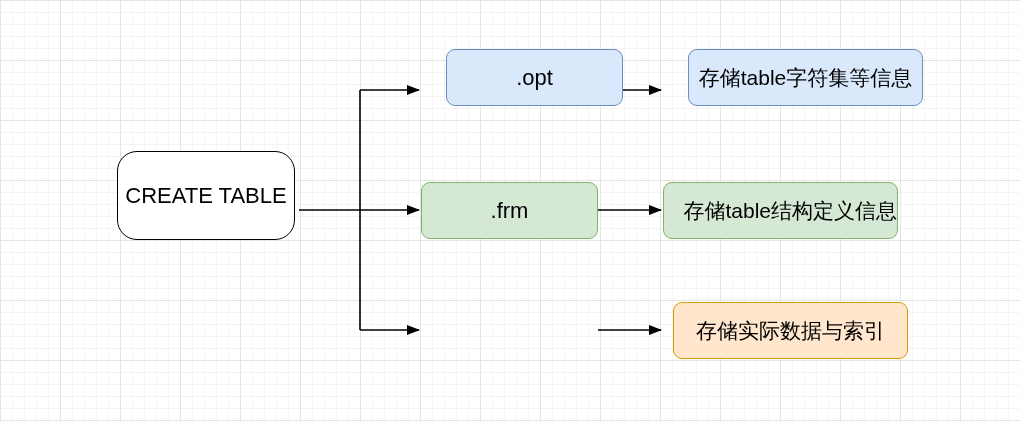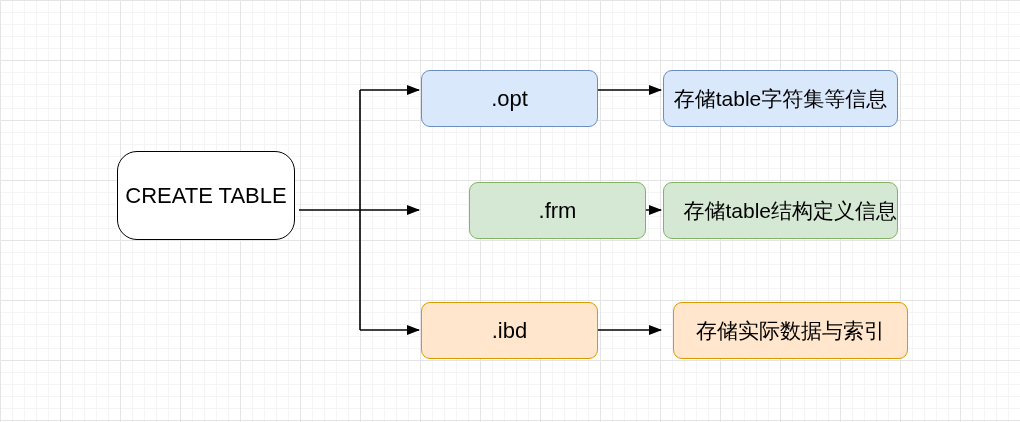--- a/index.html
+++ b/index.html
@@ -52,21 +52,21 @@
     border-radius: 9px;
     font-size: 22px;
   }
   .node.desc {
     left: 663px;
     width: 235px; height: 57px;
     border: 1.5px solid;
     border-radius: 9px;
     font-size: 21px;
   }
-  .row0 { top: 70px; }
+  .row0 { top: 49px; margin-left: 25px; }
   .row1 { top: 182px; }
   .row2 { top: 302px; }
 </style>
 </head>
 <body>
 
 <div class="canvas">
 
   <svg class="edges" viewBox="0 0 1020 422" xmlns="http://www.w3.org/2000/svg">
     <defs>
@@ -94,27 +94,24 @@
     <span>CREATE TABLE</span>
   </div>
 
   <div class="node file row0" style="background-color: rgb(218, 232, 252); border-color: rgb(108, 142, 191);">
     <span>.opt</span>
   </div>
   <div class="node desc row0" style="background-color: rgb(218, 232, 252); border-color: rgb(108, 142, 191);">
     <span>存储table字符集等信息</span>
   </div>
 
-  <div class="node file row1" style="background-color: rgb(213, 232, 212); border-color: rgb(130, 179, 102); margin-left: 48px;">
+  <div class="node file row1" style="background-color: rgb(213, 232, 212); border-color: rgb(130, 179, 102);">
     <span>.frm</span>
   </div>
   <div class="node desc row1" style="background-color: rgb(213, 232, 212); border-color: rgb(130, 179, 102); justify-content: flex-end;">
     <span>存储table结构定义信息</span>
   </div>
 
-  <div class="node file row2" style="background-color: rgb(255, 230, 204); border-color: rgb(215, 155, 0);">
-    <span>.ibd</span>
-  </div>
   <div class="node desc row2" style="background-color: rgb(255, 230, 204); border-color: rgb(215, 155, 0); margin-left: 10px;">
     <span>存储实际数据与索引</span>
   </div>
 
 </div>
 
 </body></html>

